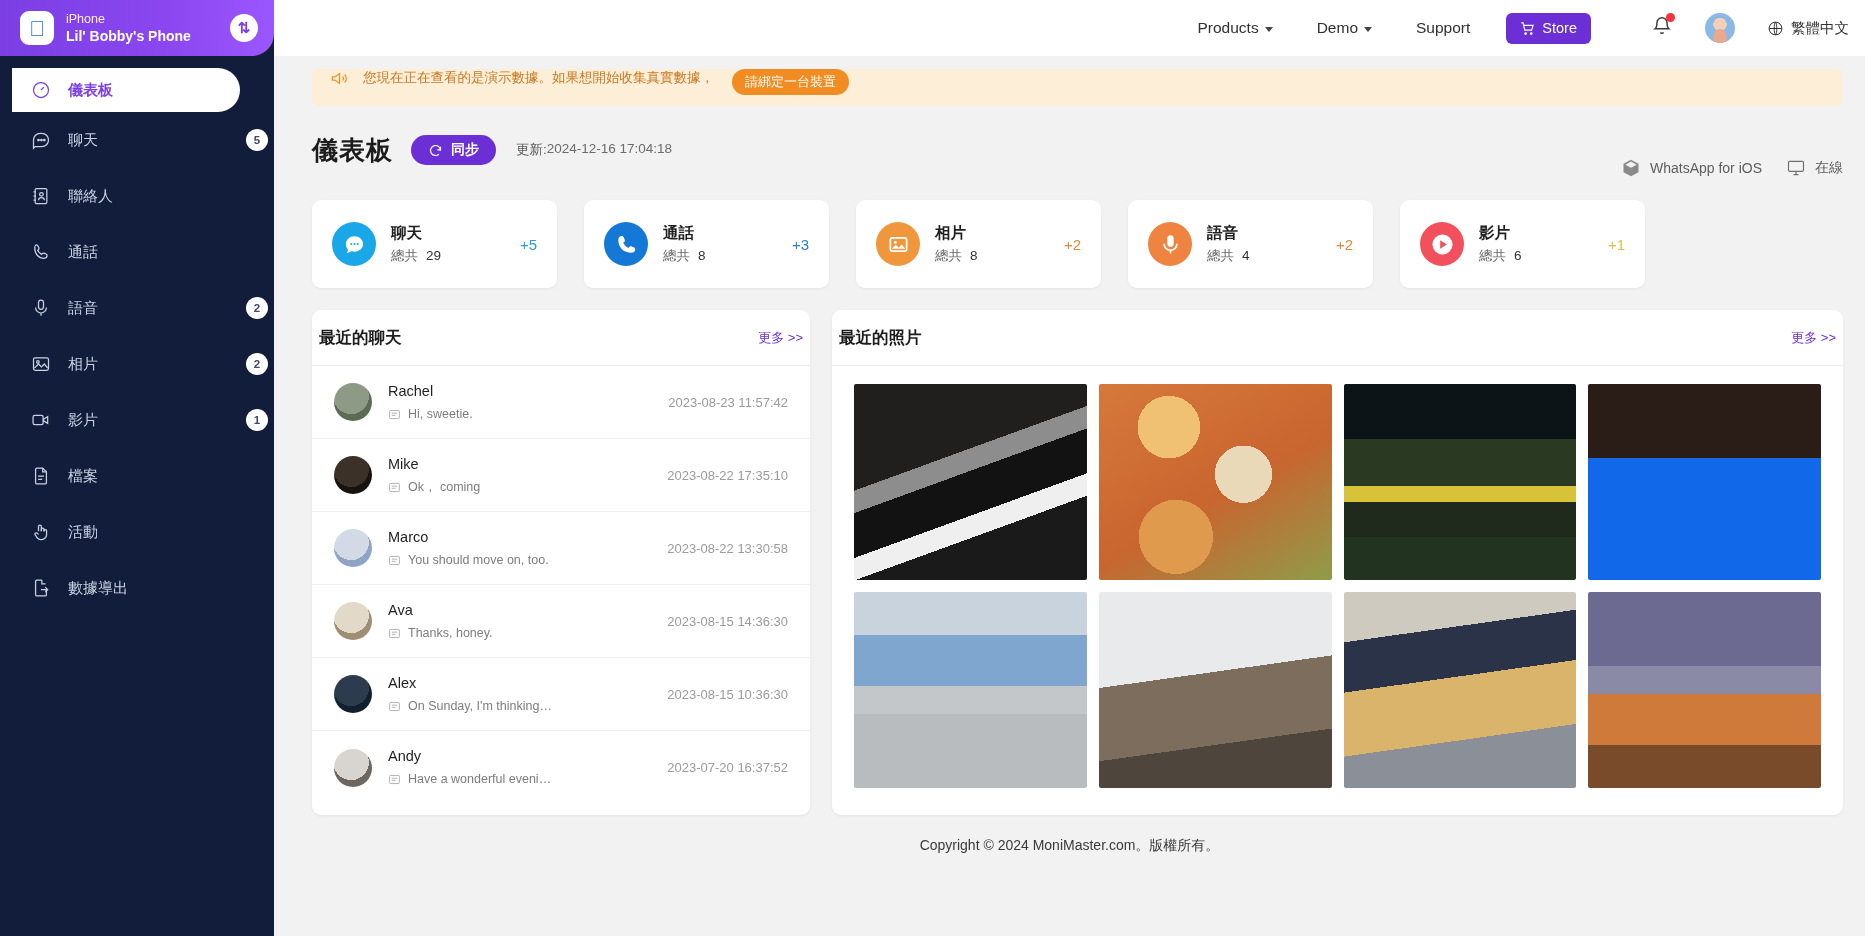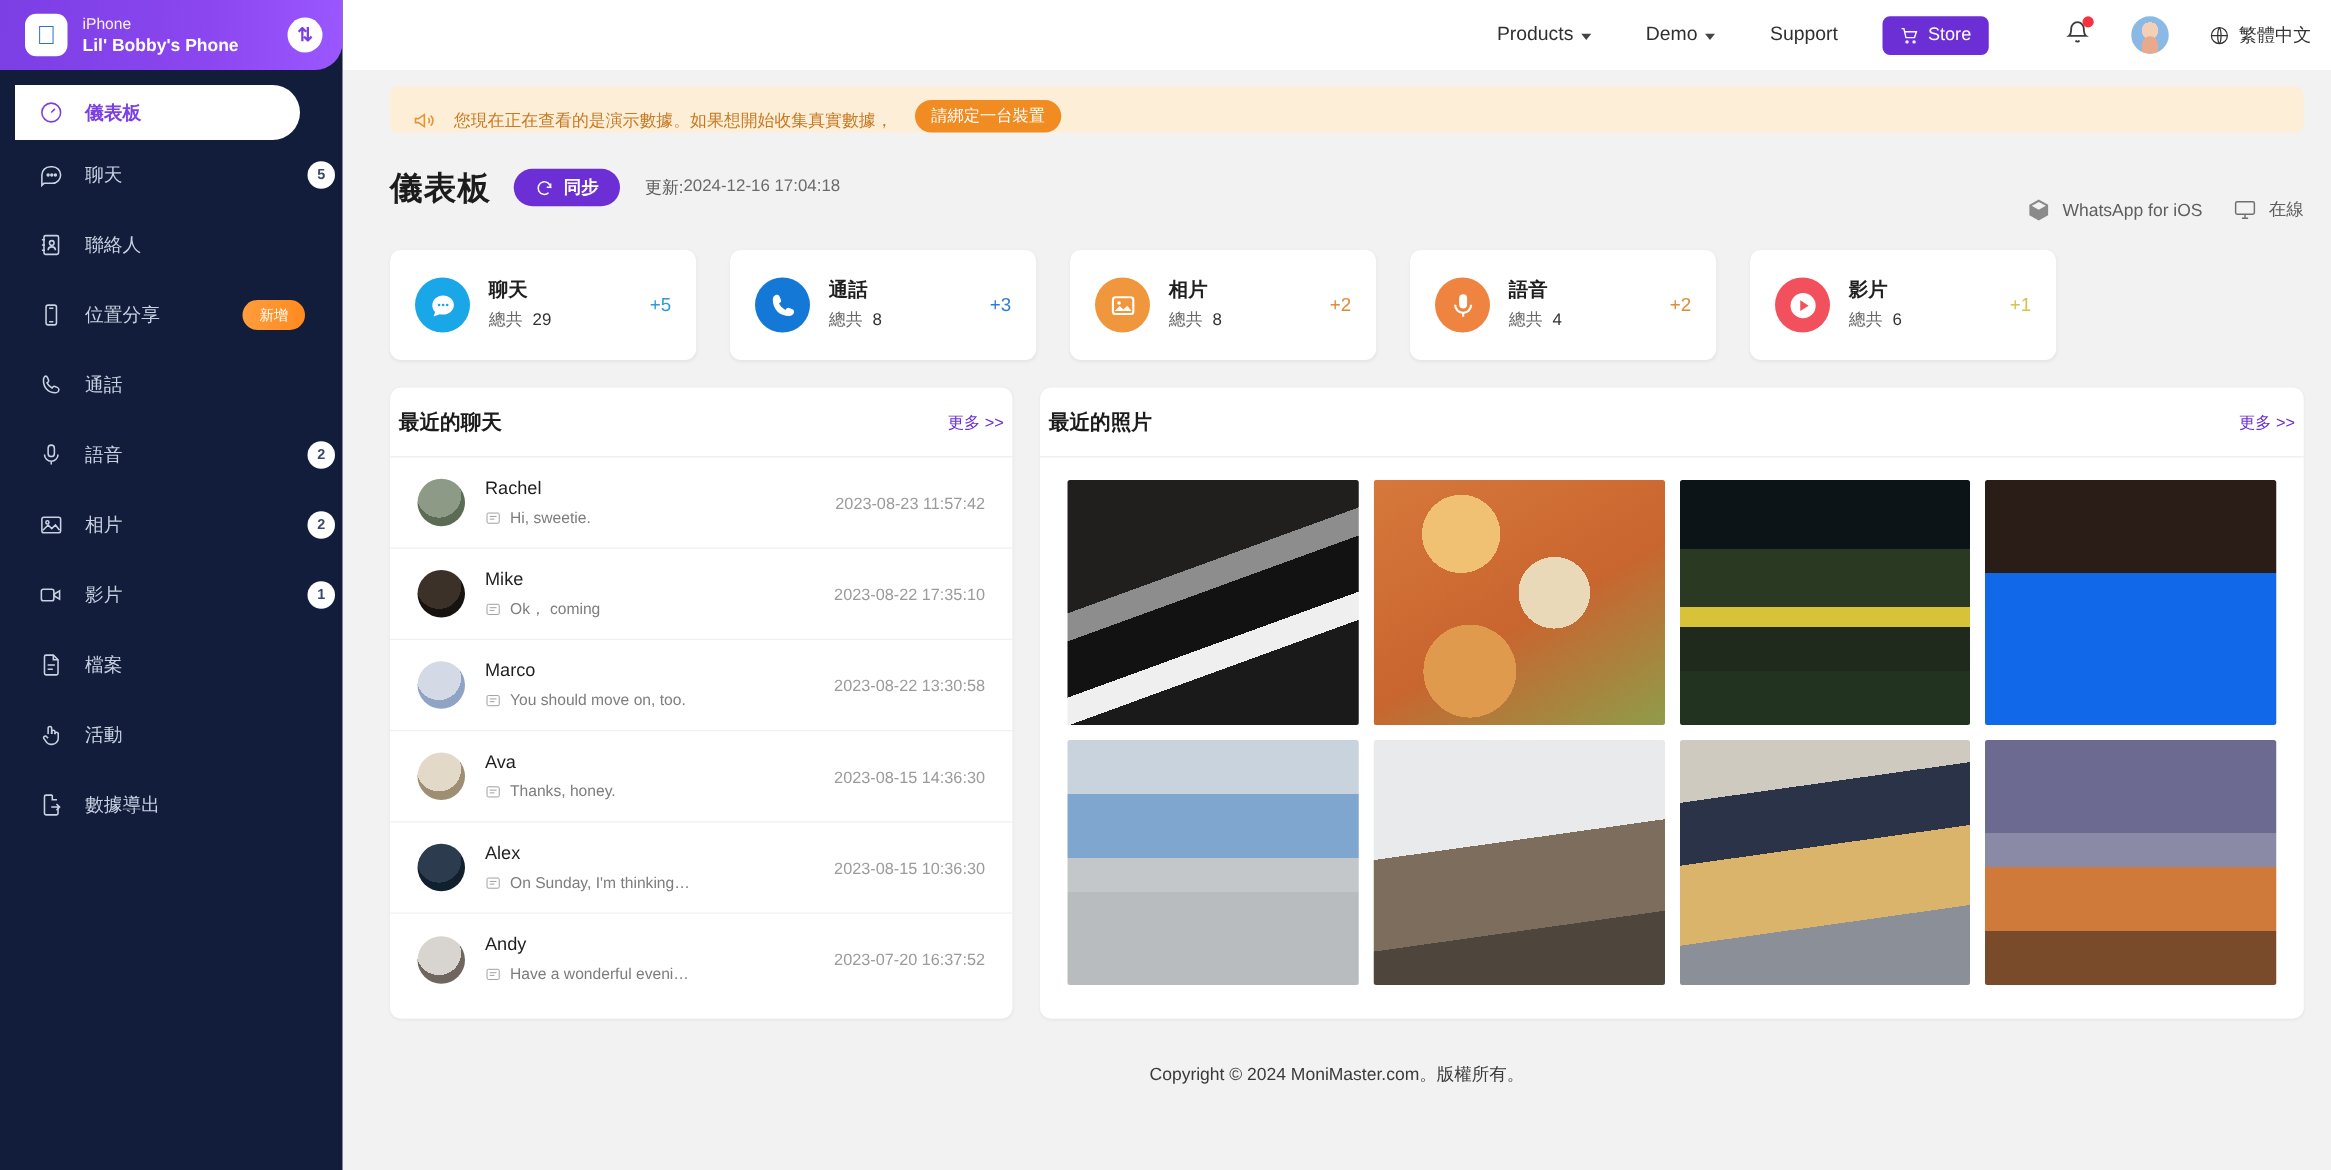--- a/index.html
+++ b/index.html
@@ -93,21 +93,21 @@
     width:13px; height:16px; border-radius:7px 7px 0 0; background:#e8a98c;
   }
   .lang { display: flex; align-items: center; gap: 7px; color: #333; font-size: 14.5px; cursor: pointer; }
   .lang svg { width: 17px; height: 17px; stroke: #333; fill: none; stroke-width: 1.4; }
 
   
   .content { flex: 1; overflow: hidden; padding: 0 0 0 0; position: relative; }
 
   .notice {
     margin: 13px 22px 0 38px; background: #fdeed7; border-radius: 6px;
-    height: 37px; display: flex; align-items: flex-end; gap: 14px;
+    height: 37px; display: flex; align-items: flex-start; gap: 14px;
     padding: 0 18px; color: #c77a24; font-size: 13.5px;
   }
   .notice svg { width: 19px; height: 19px; stroke: #e8932f; fill: none; stroke-width: 1.6; }
   .notice .cta {
     background: #f08c21; color: #fff; border-radius: 13px; padding: 4px 13px;
     font-size: 13px; margin-left: 4px; cursor: pointer;
   }
 
   .titlerow { display: flex; align-items: center; margin: 16px 22px 0 38px; }
   .pagetitle { font-size: 26px; font-weight: bold; color: #1c1c1c; letter-spacing: 1px; }
@@ -155,21 +155,21 @@
   .c-mid { margin-left: 16px; line-height: 1.45; }
   .c-nm { font-size: 14.5px; color: #1f1f1f; }
   .c-msg { font-size: 12.5px; color: #7d7d7d; display: flex; align-items: center; gap: 7px; margin-top: 3px; justify-content: flex-end; }
   .c-msg svg { width: 13px; height: 13px; stroke: #9a9a9a; fill: none; stroke-width: 1.4; flex-shrink: 0; }
   .c-time { margin-left: auto; font-size: 13px; color: #9b9b9b; }
 
   .photos { flex: 1; display: flex; flex-direction: column; }
   .pgrid { padding: 18px 22px 20px 22px; display: grid; grid-template-columns: repeat(4, 1fr); gap: 12px; }
   .ph { height: 196px; border-radius: 2px; overflow: hidden; cursor: pointer; background: #ddd; }
 
-  .footer { text-align: center; color: #3a3a3a; font-size: 14px; padding: 36px 0 0 0; }
+  .footer { text-align: center; color: #3a3a3a; font-size: 14px; padding: 22px 0 0 0; }
 </style>
 </head>
 <body>
 
 <div class="app">
 
   <aside class="sidebar">
     <div class="device-head">
       <div class="dev-icon"></div>
       <div class="dev-txt">
@@ -204,30 +204,20 @@
         <div class="nav-item">
           <span class="ico">
             <svg viewBox="0 0 24 24">
               <rect x="5" y="3" width="14" height="18" rx="1.5"></rect>
               <path d="M3 7h3M3 12h3M3 17h3"></path>
               <circle cx="12.5" cy="10" r="2.2"></circle>
               <path d="M9 17c0-2 1.6-3.2 3.5-3.2S16 15 16 17"></path>
             </svg>
           </span>
           <span>聯絡人</span>
-        </div>
-        <div class="nav-item">
-          <span class="ico">
-            <svg viewBox="0 0 24 24">
-              <rect x="7" y="2.5" width="10" height="19" rx="2"></rect>
-              <path d="M10 5.5h4M10 18.5h4"></path>
-            </svg>
-          </span>
-          <span>位置分享</span>
-          <span class="badge new">新增</span>
         </div>
         <div class="nav-item">
           <span class="ico">
             <svg viewBox="0 0 24 24">
               <path d="M6.5 3.5c1 0 1.6.6 2 1.6l.9 2.2c.3.8.1 1.4-.5 1.9l-1 .8a11 11 0 004.9 4.9l.8-1c.5-.6 1.1-.8 1.9-.5l2.2.9c1 .4 1.6 1 1.6 2 0 2-1.8 3.2-3.6 3.2C9.3 19.5 4.5 14.7 4.5 7.1c0-1.8 1.2-3.6 2-3.6z"></path>
             </svg>
           </span>
           <span>通話</span>
         </div>
         <div class="nav-item">

